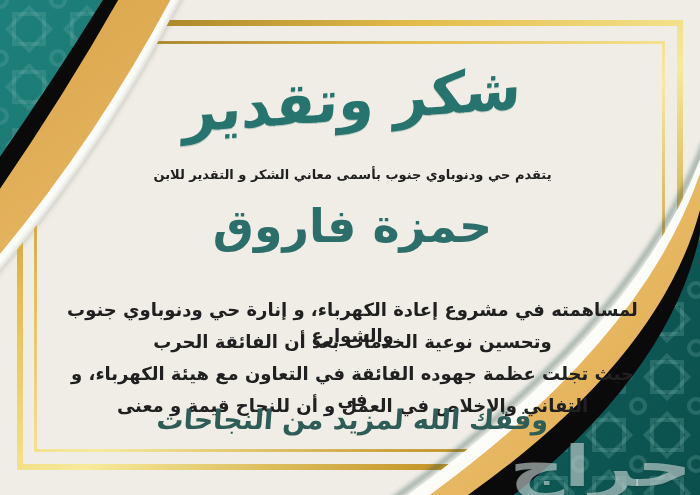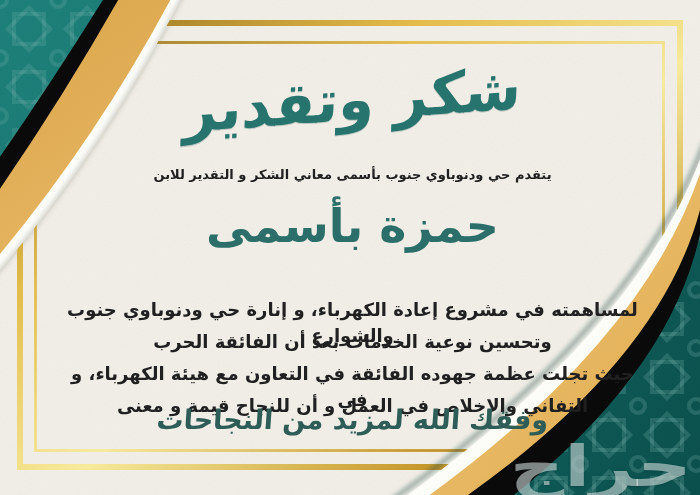--- a/index.html
+++ b/index.html
@@ -117,21 +117,21 @@
     <path d="M 705 158 Q 652 336 420 502 L 705 502 Z" fill="url(#goldRibbonR)"></path>
     <path d="M 705 188 Q 674 352 458 502 L 705 502 Z" fill="#0a0a0a"></path>
     <path d="M 705 205 Q 686 362 505 502 L 705 502 Z" fill="url(#tealB)"></path>
     <path d="M 705 205 Q 686 362 505 502 L 705 502 Z" fill="url(#islamic2)"></path>
   </svg>
 
   <div class="txt title-callig">شكر وتقدير</div>
 
   <div class="txt intro">يتقدم حي ودنوباوي جنوب بأسمى معاني الشكر و التقدير للابن</div>
 
-  <div class="txt name">حمزة بأسمى</div>
+  <div class="txt name">حمزة فاروق</div>
 
   <div class="txt body-line bl0">لمساهمته في مشروع إعادة الكهرباء، و إنارة حي ودنوباوي جنوب والشوارع</div>
   <div class="txt body-line bl1">وتحسين نوعية الخدمات بعد أن الفائقة الحرب</div>
   <div class="txt body-line bl2">حيث تجلت عظمة جهوده الفائقة في التعاون مع هيئة الكهرباء، و في</div>
   <div class="txt body-line bl3">التفاني والإخلاص في العمل و أن للنجاح قيمة و معنى</div>
 
   <div class="txt dua">وفقك الله لمزيد من النجاحات</div>
 
   <div class="watermark">حراج</div>
 </div>

